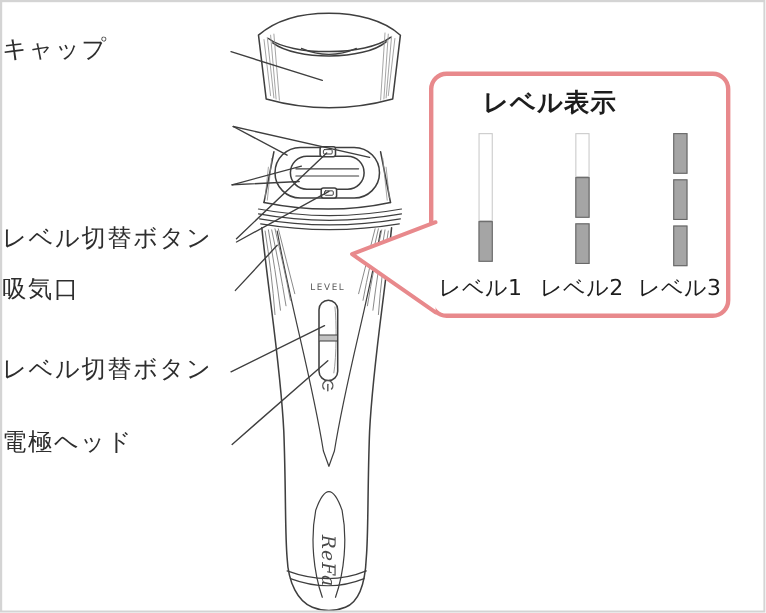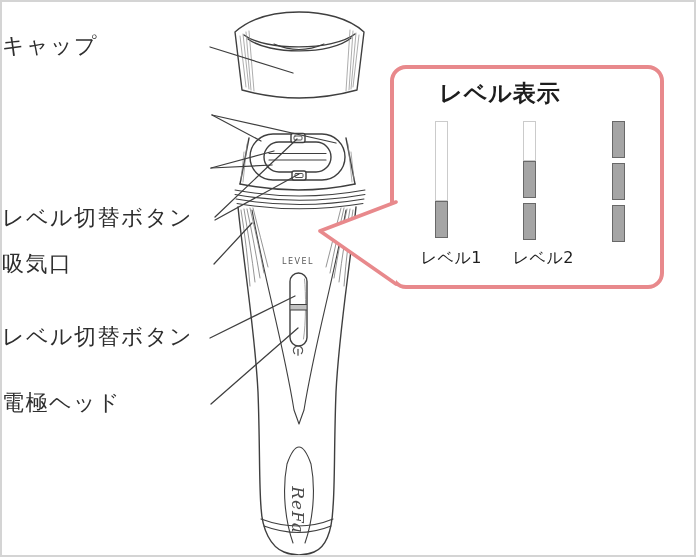--- a/index.html
+++ b/index.html
@@ -31,22 +31,22 @@
   .callout-title{
     position:absolute;left:388px;top:76px;width:220px;text-align:center;
     font-size:23px;font-weight:bold;color:#1d1d1d;letter-spacing:1px;
   }
   .callout-tail{position:absolute;left:314px;top:196px;}
   .bar{position:absolute;top:119px;width:13px;}
   .bar .seg{width:13px;box-sizing:border-box;}
   .seg-off{background:#fff;border:1.5px solid #cbcbcb;}
   .seg-on{background:#a5a5a5;border:1.5px solid #686868;}
   .bar-label{
-    position:absolute;top:246px;width:90px;text-align:right;
-    font-size:16px;color:#1d1d1d;letter-spacing:0.5px;white-space:nowrap;
+    position:absolute;top:246px;width:90px;text-align:center;
+    font-size:20px;color:#1d1d1d;letter-spacing:0.5px;white-space:nowrap;
   }
 </style>
 </head>
 <body>
 
 <div class="page">
 
   <svg class="art" width="696" height="557" viewBox="0 0 696 557">
     <g stroke="#3f3f3f" stroke-width="1.4" fill="none" stroke-linecap="round" stroke-linejoin="round">
 
@@ -169,14 +169,15 @@
       <div class="seg seg-on" style="height: 37px; background: rgb(165, 165, 165); margin-top: 5px;"></div>
     </div>
   <div class="bar" style="left:610px">
       <div class="seg seg-on" style="height: 37px; background: rgb(165, 165, 165);"></div>
       <div class="seg seg-on" style="height: 37px; background: rgb(165, 165, 165); margin-top: 5px;"></div>
       <div class="seg seg-on" style="height: 37px; background: rgb(165, 165, 165); margin-top: 5px;"></div>
     </div>
 
   <div class="bar-label" style="left:390px">レベル1</div>
   <div class="bar-label" style="left:482px">レベル2</div>
+  <div class="bar-label" style="left:571px">レベル3</div>
 
 </div>
 
 </body></html>

